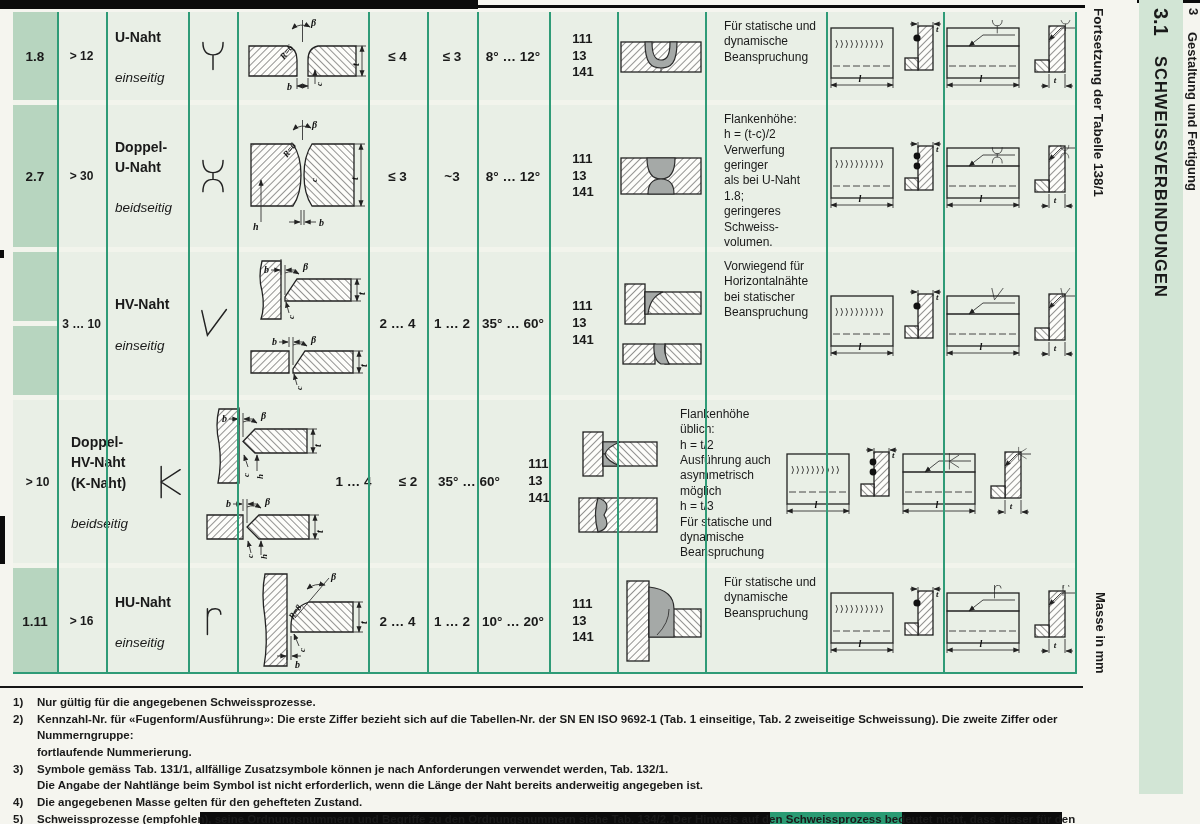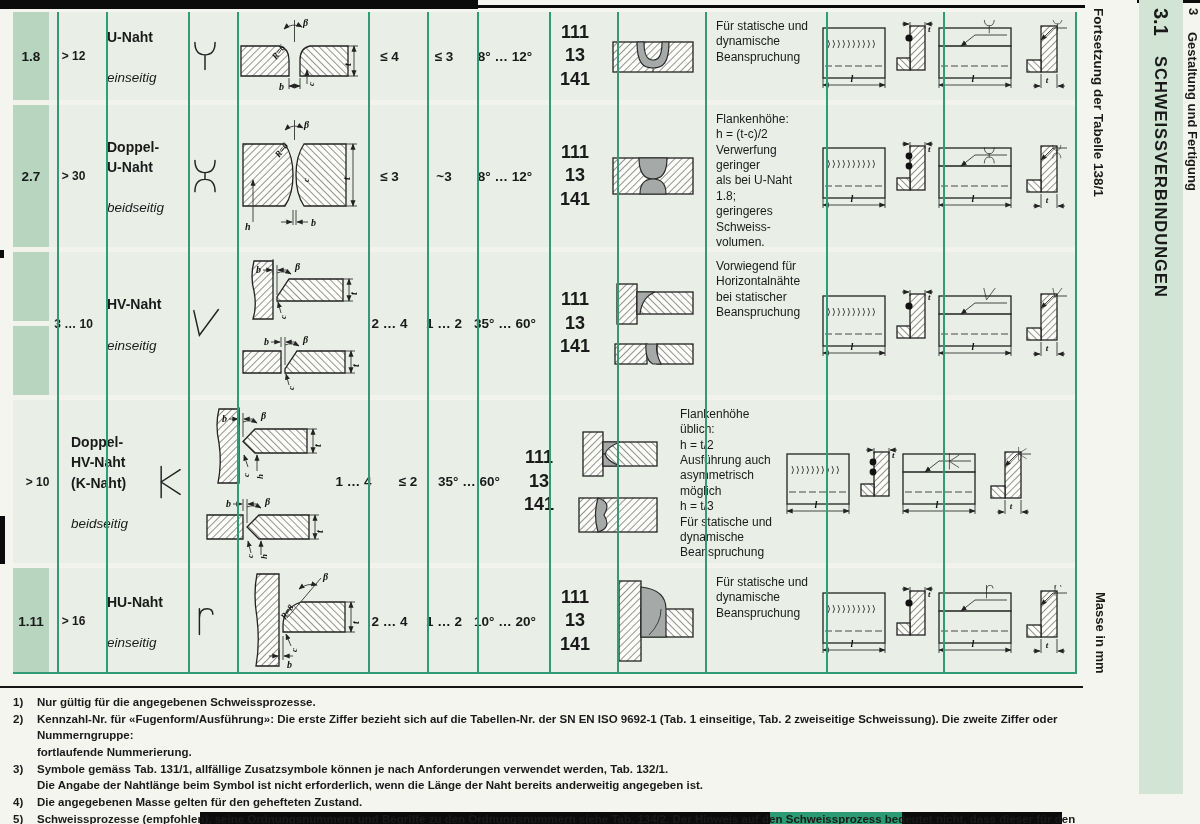--- a/index.html
+++ b/index.html
@@ -7,34 +7,34 @@
         font-family:"Liberation Sans",sans-serif;color:#1a1a1a}
   
   .bar{position:absolute;background:#0b0b0b}
   
   .table{position:absolute;left:13px;top:12px;width:1064px;height:662px;background:#f2f4ec}
   .vln{position:absolute;top:0;height:662px;width:2px;background:#2f9b77;z-index:6}
   .hbot{position:absolute;left:0;bottom:0;width:100%;height:2px;background:#2f9b77;z-index:6}
   .row{display:flex;background:#e9efe6}
   .gap{height:5px}
   .cell{position:relative;flex:none;display:flex;align-items:center;justify-content:center;overflow:hidden}
-  .c1{width:36px;background:#b7d5bf}
+  .c1{width:44px;background:#b7d5bf}
   .c2{width:49px}.c3{width:82px}.c4{width:49px}.c5{width:131px}
   .c6{width:59px}.c7{width:50px}.c8{width:72px}.c9{width:68px}
   .c10{width:88px}.c11{width:121px}.c12{width:117px}.c13{width:134px}
   .col{flex-direction:row}
   .band{height:5px;width:100%;background:#f2f4ec;flex:none}
   .half{width:100%;display:flex;align-items:center;justify-content:center;flex:none}
   .kz{font-size:13.5px;font-weight:600}
   .th{font-size:12px;font-weight:600}
   .namecell{align-items:flex-start;justify-content:center;flex-direction:column;padding-left:9px;box-sizing:border-box}
   .nm{font-size:14px;font-weight:700;line-height:1.45;white-space:pre-line}
   .ex{font-size:13.5px;font-style:italic;margin-top:23px}
   .val{font-size:13.5px;font-weight:600}
-  .proc{font-size:18px;font-weight:600;line-height:1.3;white-space:pre-line;text-align:center}
+  .proc{font-size:13px;font-weight:600;line-height:1.3;white-space:pre-line;text-align:left}
   .rmkcell{align-items:flex-start;justify-content:flex-start;flex-direction:column;
            padding:7px 3px 5px 19px;box-sizing:border-box;text-align:left}
   .between{justify-content:space-between}
   .rmk{font-size:12px;line-height:1.28;white-space:pre-line}
   .stackcell{flex-direction:column;justify-content:center}
   
   svg{display:block}
   .st{stroke:#222;stroke-width:1.3;fill:none;stroke-linecap:round}
   .f1{fill:url(#h1);stroke:#222;stroke-width:1.3}
   .f2{fill:url(#h2);stroke:#222;stroke-width:1.3}

